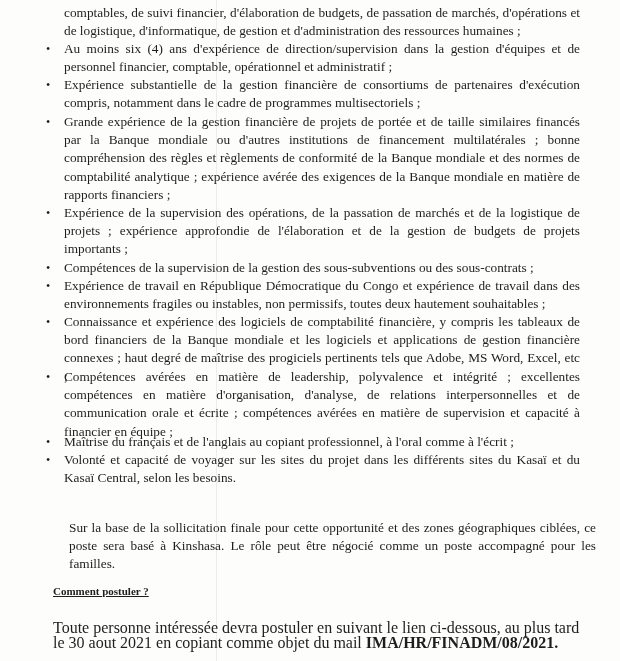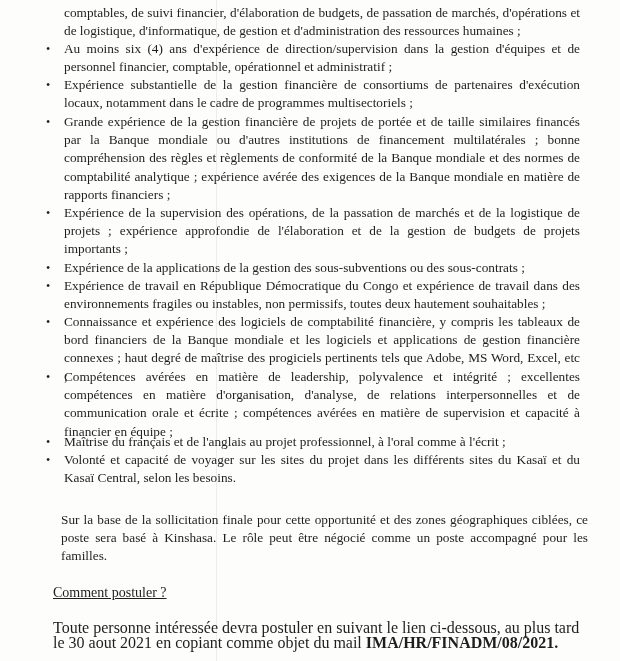--- a/index.html
+++ b/index.html
@@ -8,78 +8,78 @@
     background: #fdfdfc;
     font-family: "Liberation Serif", "DejaVu Serif", serif;
     color: #1e1e1e;
     position: relative;
   }
   .page { position: absolute; left: 0; top: 0; width: 620px; height: 643px; }
   .fold { position: absolute; left: 216px; top: 0; width: 1px; height: 661px; background: #ededea; }
   .item { position: absolute; left: 64px; width: 516px; font-size: 13.3px; line-height: 18.2px; }
   .item .bullet { position: absolute; left: -18px; top: 0; font-size: 12px; }
   .item p { margin: 0; text-align: justify; text-align-last: left; }
-  .para { position: absolute; left: 53px; width: 527px; font-size: 13.3px; line-height: 18.2px; text-align: justify; text-align-last: left; margin: 8px; }
-  .heading { position: absolute; left: 53px; top: 585px; font-size: 14px; font-weight: normal; text-decoration: underline; margin: 0; }
+  .para { position: absolute; left: 53px; width: 527px; font-size: 13.3px; line-height: 18.2px; text-align: justify; text-align-last: left; margin: 16px; }
+  .heading { position: absolute; left: 53px; top: 585px; font-size: 11px; font-weight: bold; text-decoration: underline; margin: 0; }
   .apply { position: absolute; left: 53px; top: 620px; width: 540px; font-size: 16px; line-height: 15px; margin: 0; }
   .code { font-weight: bold; }
 </style>
 </head>
 <body>
 
 <div class="page">
   <div class="fold"></div>
 
   <div class="item" style="top:4px;">
     <p>comptables, de suivi financier, d'élaboration de budgets, de passation de marchés, d'opérations et de logistique, d'informatique, de gestion et d'administration des ressources humaines ;</p>
   </div>
 
   <div class="item" style="top:40px;">
     <span class="bullet">•</span>
     <p>Au moins six (4) ans d'expérience de direction/supervision dans la gestion d'équipes et de personnel financier, comptable, opérationnel et administratif ;</p>
   </div>
 
   <div class="item" style="top:76px;">
     <span class="bullet">•</span>
-    <p>Expérience substantielle de la gestion financière de consortiums de partenaires d'exécution locaux, notamment dans le cadre de programmes multisectoriels ;</p>
+    <p>Expérience substantielle de la gestion financière de consortiums de partenaires d'exécution compris, notamment dans le cadre de programmes multisectoriels ;</p>
   </div>
 
   <div class="item" style="top:113px;">
     <span class="bullet">•</span>
     <p>Grande expérience de la gestion financière de projets de portée et de taille similaires financés par la Banque mondiale ou d'autres institutions de financement multilatérales ; bonne compréhension des règles et règlements de conformité de la Banque mondiale et des normes de comptabilité analytique ; expérience avérée des exigences de la Banque mondiale en matière de rapports financiers ;</p>
   </div>
 
   <div class="item" style="top:204px;">
     <span class="bullet">•</span>
     <p>Expérience de la supervision des opérations, de la passation de marchés et de la logistique de projets ; expérience approfondie de l'élaboration et de la gestion de budgets de projets importants ;</p>
   </div>
 
   <div class="item" style="top:259px;">
     <span class="bullet">•</span>
-    <p>Expérience de la applications de la gestion des sous-subventions ou des sous-contrats ;</p>
+    <p>Compétences de la supervision de la gestion des sous-subventions ou des sous-contrats ;</p>
   </div>
 
   <div class="item" style="top:277px;">
     <span class="bullet">•</span>
     <p>Expérience de travail en République Démocratique du Congo et expérience de travail dans des environnements fragiles ou instables, non permissifs, toutes deux hautement souhaitables ;</p>
   </div>
 
   <div class="item" style="top:313px;">
     <span class="bullet">•</span>
     <p>Connaissance et expérience des logiciels de comptabilité financière, y compris les tableaux de bord financiers de la Banque mondiale et les logiciels et applications de gestion financière connexes ; haut degré de maîtrise des progiciels pertinents tels que Adobe, MS Word, Excel, etc ;</p>
   </div>
 
   <div class="item" style="top:368px;">
     <span class="bullet">•</span>
     <p>Compétences avérées en matière de leadership, polyvalence et intégrité ; excellentes compétences en matière d'organisation, d'analyse, de relations interpersonnelles et de communication orale et écrite ; compétences avérées en matière de supervision et capacité à financier en équipe ;</p>
   </div>
 
   <div class="item" style="top:433px;">
     <span class="bullet">•</span>
-    <p>Maîtrise du français et de l'anglais au projet professionnel, à l'oral comme à l'écrit ;</p>
+    <p>Maîtrise du français et de l'anglais au copiant professionnel, à l'oral comme à l'écrit ;</p>
   </div>
 
   <div class="item" style="top:451px;">
     <span class="bullet">•</span>
     <p>Volonté et capacité de voyager sur les sites du projet dans les différents sites du Kasaï et du Kasaï Central, selon les besoins.</p>
   </div>
 
   <p class="para" style="top:503px;">Sur la base de la sollicitation finale pour cette opportunité et des zones géographiques ciblées, ce poste sera basé à Kinshasa. Le rôle peut être négocié comme un poste accompagné pour les familles.</p>
 
   <p class="heading">Comment postuler ?</p>

